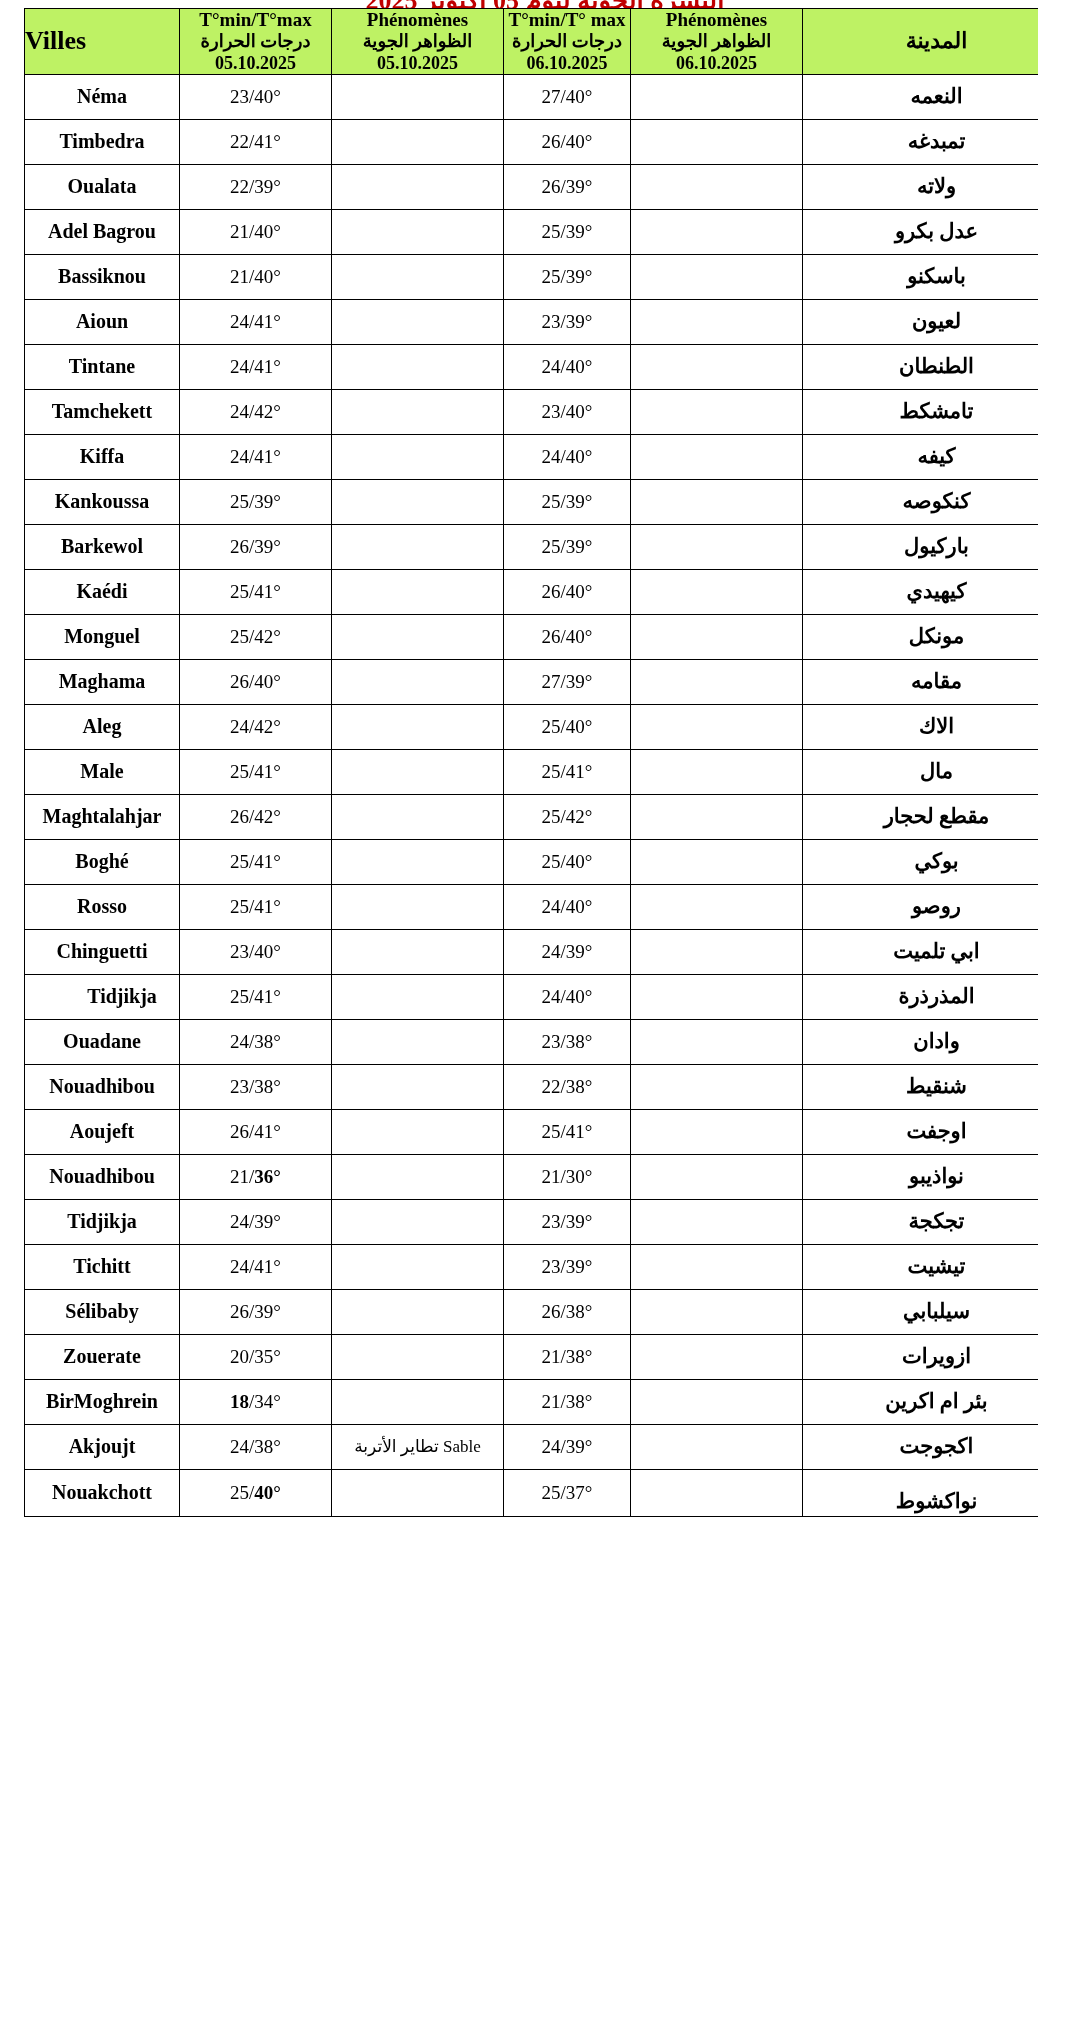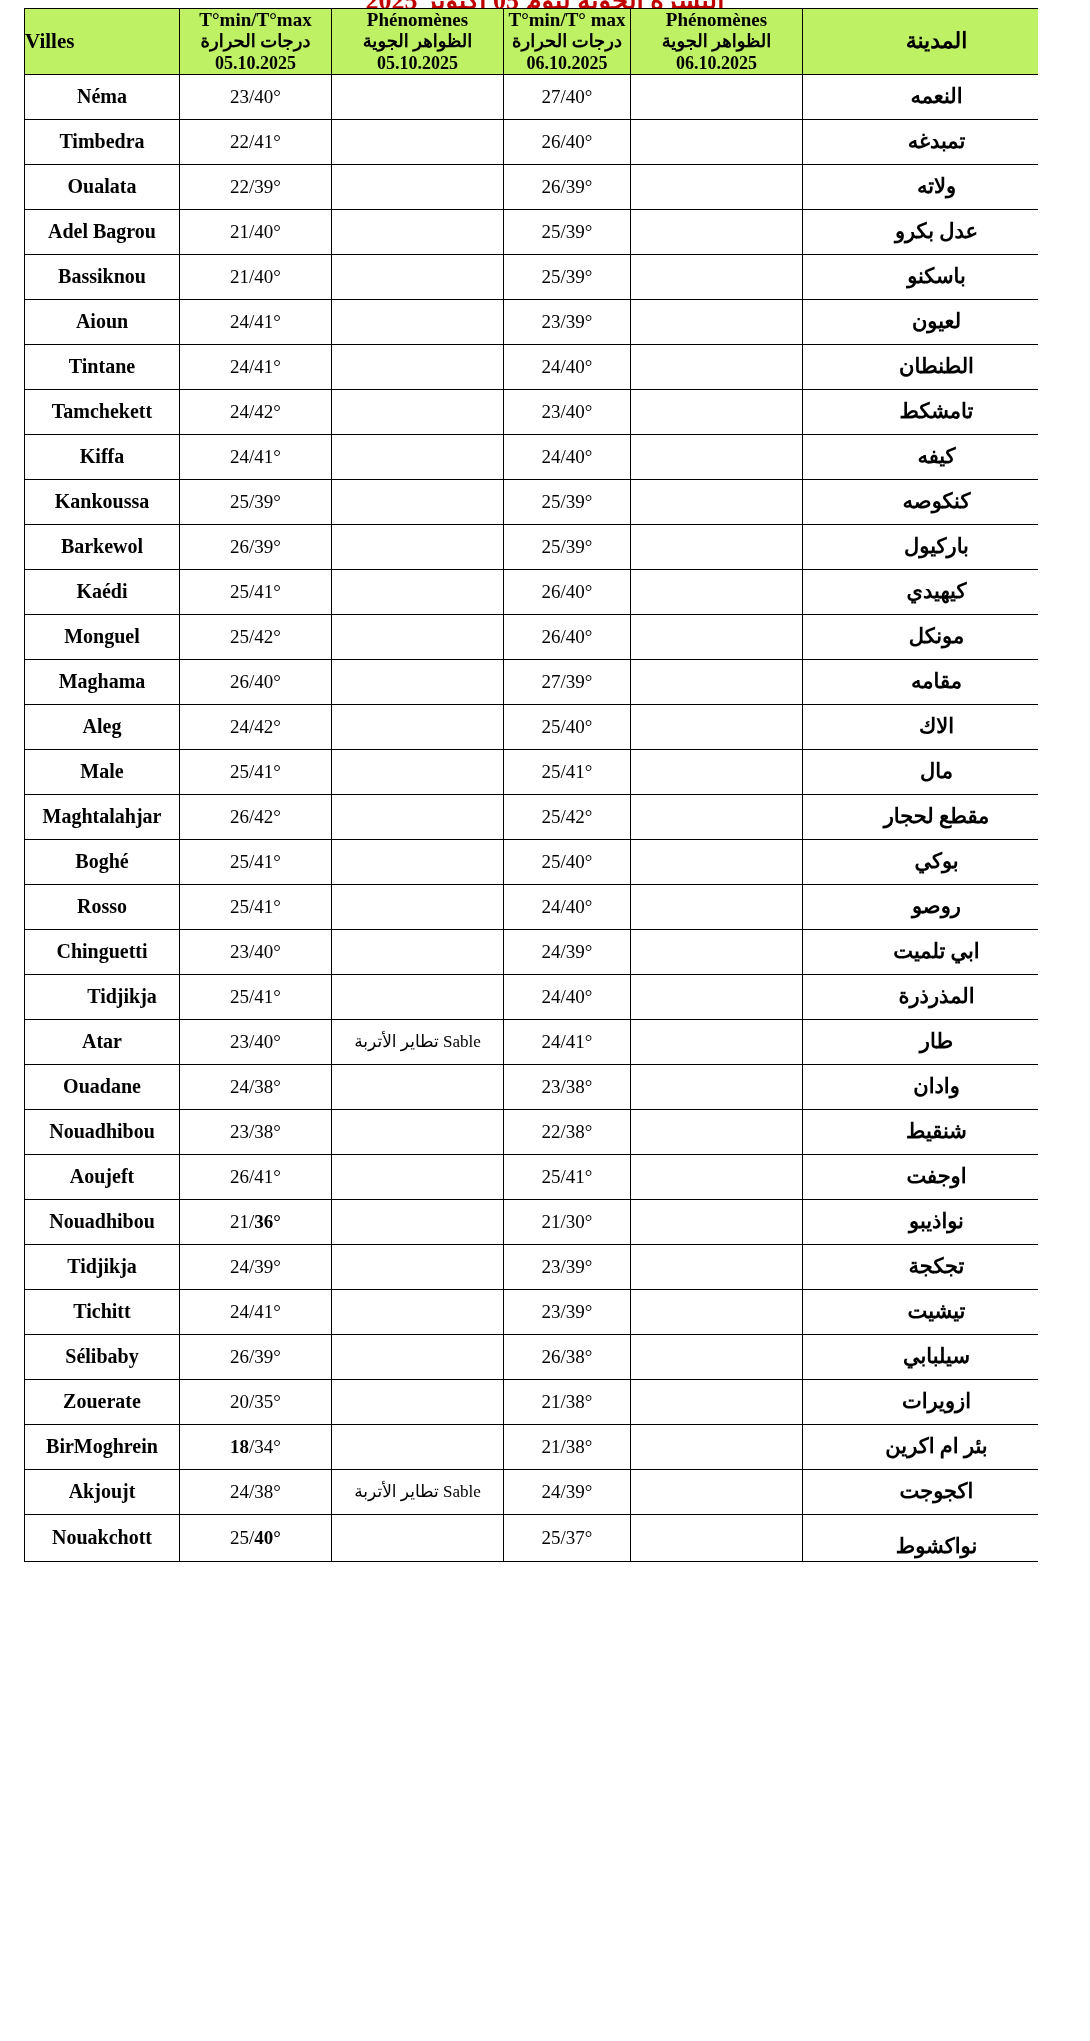--- a/index.html
+++ b/index.html
@@ -54,21 +54,21 @@
   thead th {
     background: #bef264;
     font-weight: bold;
     font-size: 19px;
     line-height: 1.18;
     padding: 5px 4px;
   }
   th.h-villes {
     text-align: left;
     padding-left: 10px;
-    font-size: 21px;
+    font-size: 26px;
   }
   th.h-city-ar {
     text-align: center;
     font-size: 22px;
     direction: rtl;
   }
   th.h-center {
     text-align: center;
   }
   th .ar {
@@ -332,28 +332,20 @@
         </tr>
         <tr>
           <td class="city-fr indent">Tidjikja</td>
           <td class="temp">25/41°</td>
           <td class="phen"></td>
           <td class="temp">24/40°</td>
           <td class="phen"></td>
           <td class="city-ar">المذرذرة</td>
         </tr>
         <tr>
-          <td class="city-fr">Atar</td>
-          <td class="temp">23/40°</td>
-          <td class="phen">Sable تطاير الأتربة</td>
-          <td class="temp">24/41°</td>
-          <td class="phen"></td>
-          <td class="city-ar">طار</td>
-        </tr>
-        <tr>
           <td class="city-fr">Ouadane</td>
           <td class="temp">24/38°</td>
           <td class="phen"></td>
           <td class="temp">23/38°</td>
           <td class="phen"></td>
           <td class="city-ar">وادان</td>
         </tr>
         <tr>
           <td class="city-fr">Nouadhibou</td>
           <td class="temp">23/38°</td>

